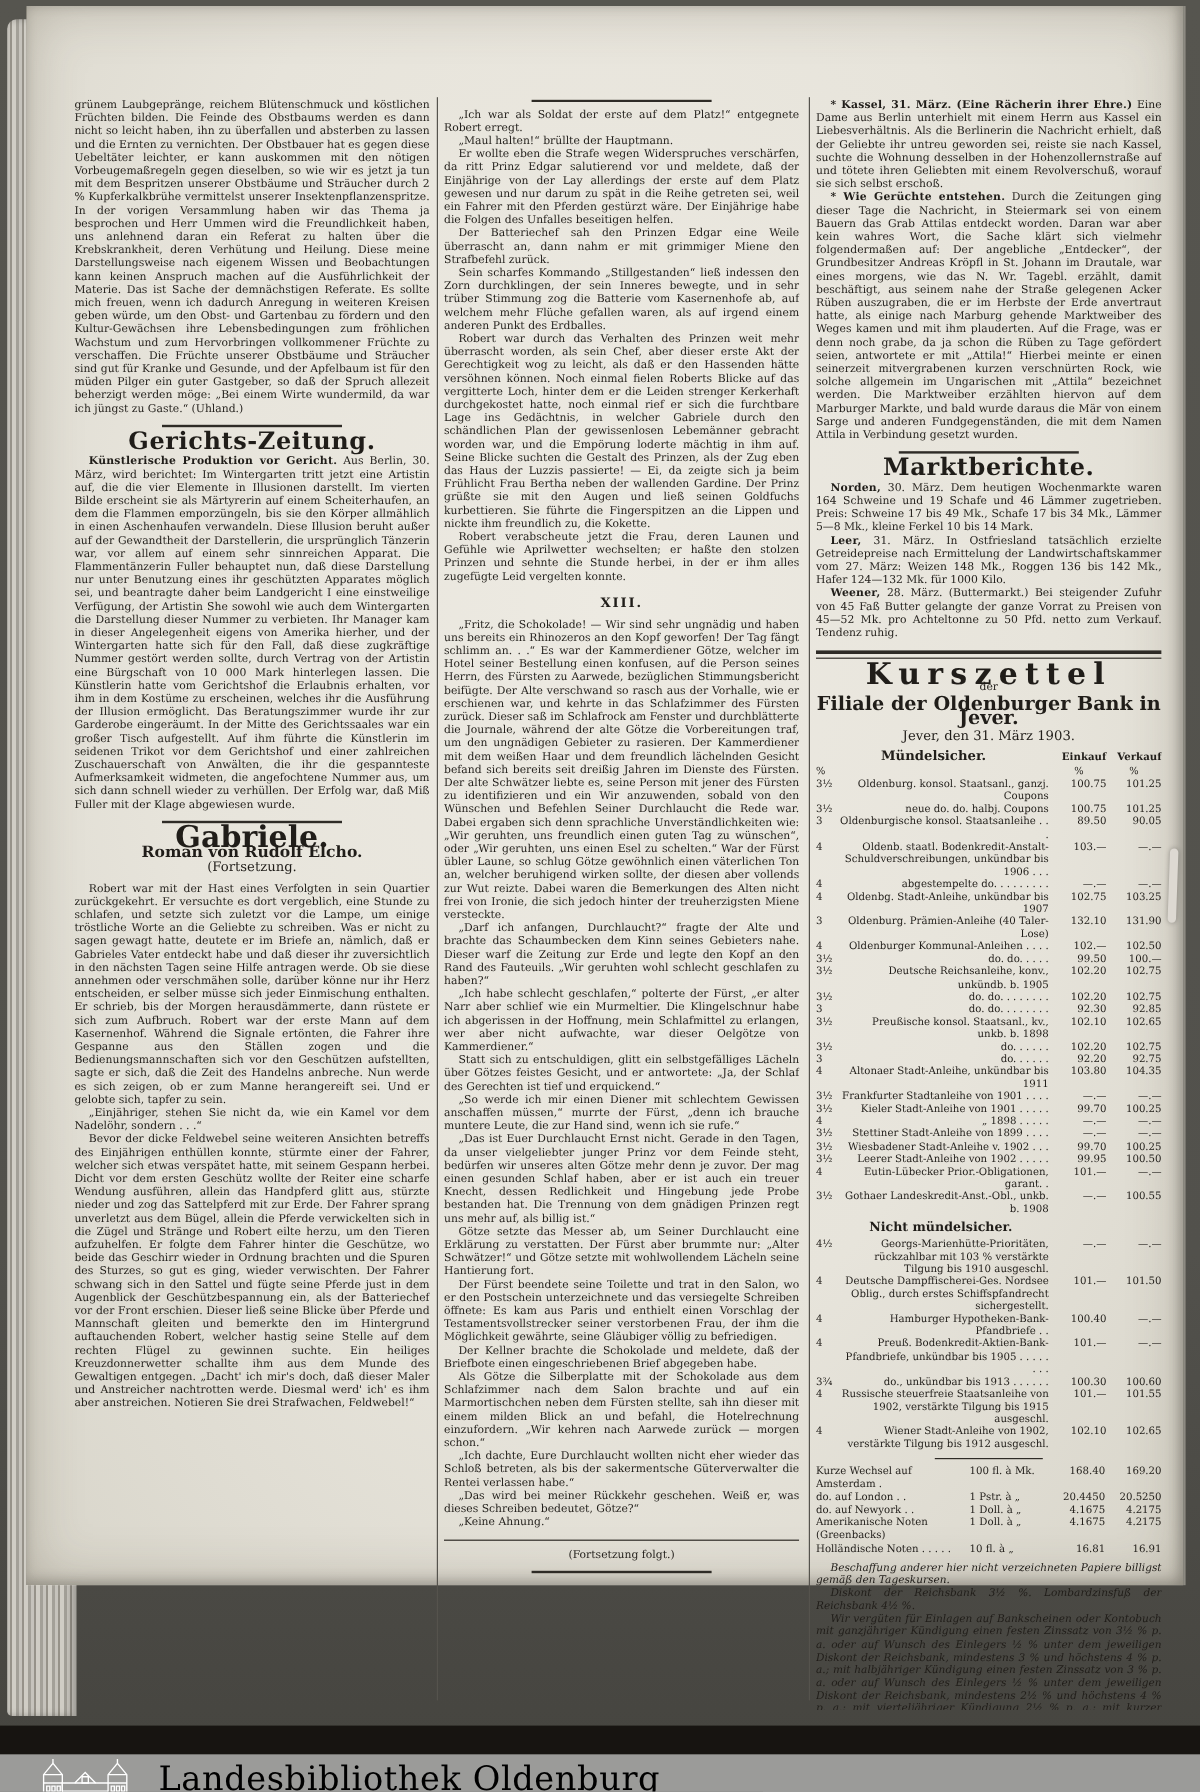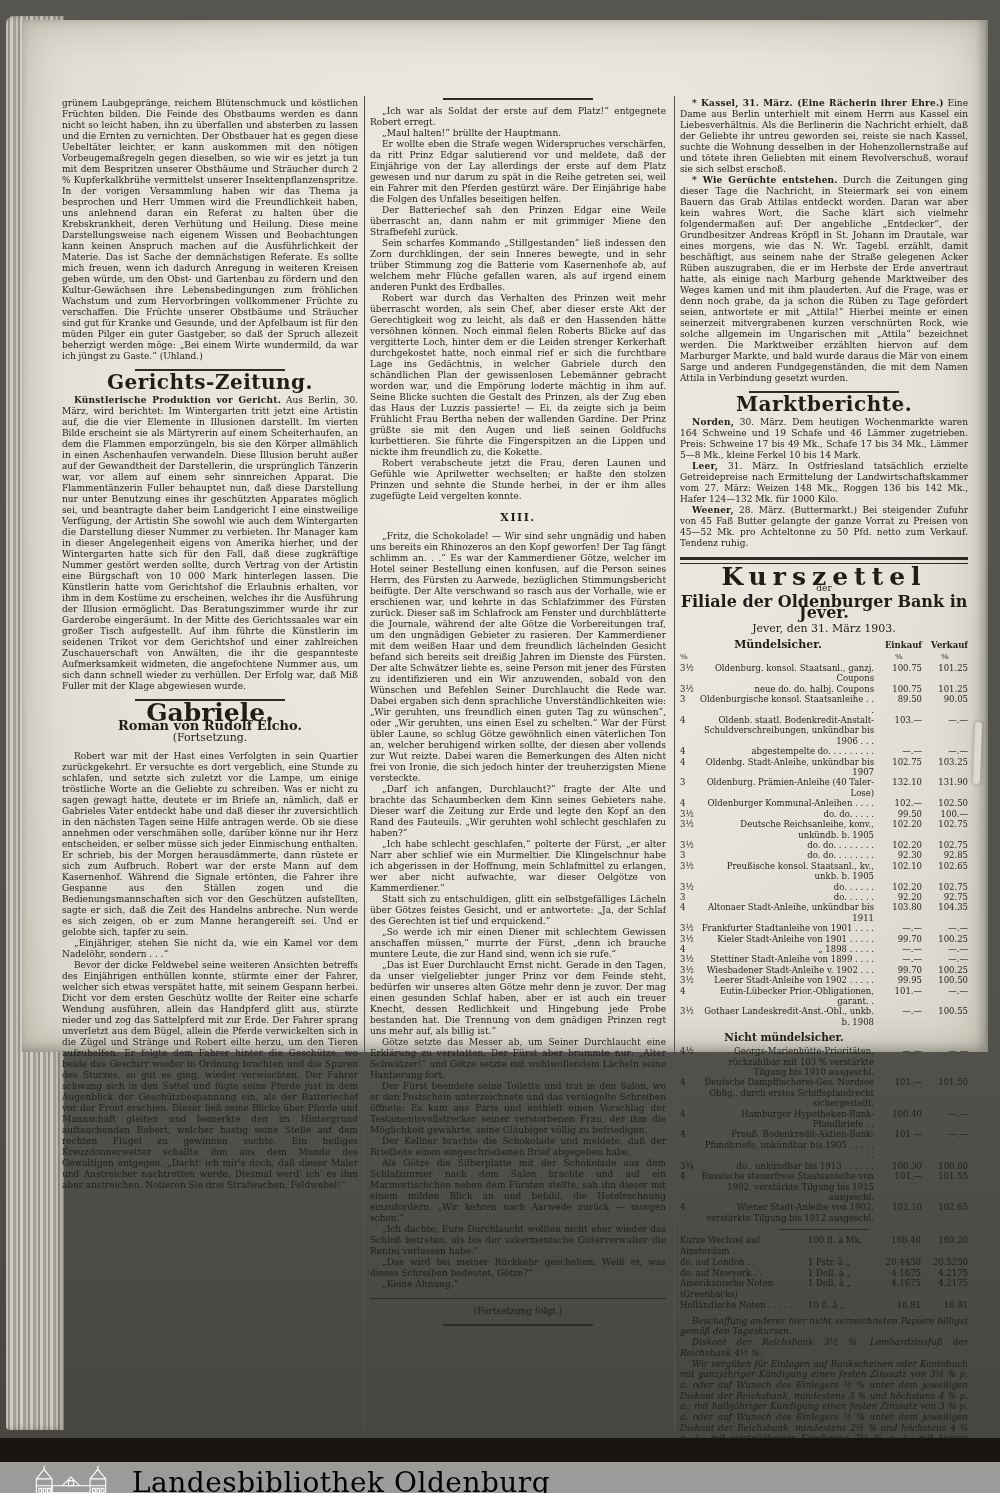--- a/index.html
+++ b/index.html
@@ -10,21 +10,21 @@
   }
   
   .stack{
     position:absolute;left:6px;top:16px;width:58px;height:1414px;
     background:repeating-linear-gradient(90deg,#c6c3bc 0 2px,#969289 2px 4px,#d0cdc5 4px 7px,#a3a098 7px 10px);
     border-radius:8px 0 0 4px;
     box-shadow:inset -4px 0 6px rgba(0,0,0,.25);
   }
   
   .paper{
-    position:absolute;left:22px;top:20px;width:964px;height:1032px;
+    position:absolute;left:22px;top:5px;width:964px;height:1316px;
     background:radial-gradient(ellipse at 50% 38%,#edeae2 0%,#e7e4db 55%,#d8d5ca 100%);
     box-shadow:inset 0 0 46px rgba(80,70,50,.28), inset -5px 0 10px rgba(0,0,0,.18), inset 0 -6px 10px rgba(0,0,0,.12);
     border-right:2px solid #8d8a82;
   }
   .curl{position:absolute;right:5px;top:702px;width:7px;height:62px;background:#ddd9d2;border-radius:4px;transform:rotate(2deg);box-shadow:0 0 4px rgba(0,0,0,.3);}
   .col{
     position:absolute;top:78px;height:1342px;overflow:hidden;
     color:#201d19;text-align:justify;font-size:9px;line-height:11px;
     hyphens:auto;-webkit-hyphens:auto;
   }
@@ -249,21 +249,21 @@
 
           <div class="sec-row">
             <span class="sec-pct">3</span>
             <span class="sec-name">do. do.  .  .  .  .  .  .  .</span>
             <span class="sec-val">92.30</span>
             <span class="sec-val">92.85</span>
           </div>
 
           <div class="sec-row">
             <span class="sec-pct">3½</span>
-            <span class="sec-name">Preußische konsol. Staatsanl., kv., unkb. b. 1905</span>
+            <span class="sec-name">Preußische konsol. Staatsanl., kv., unkb. b. 1898</span>
             <span class="sec-val">102.10</span>
             <span class="sec-val">102.65</span>
           </div>
 
           <div class="sec-row">
             <span class="sec-pct">3½</span>
             <span class="sec-name">do.  .  .  .  .  .</span>
             <span class="sec-val">102.20</span>
             <span class="sec-val">102.75</span>
           </div>

